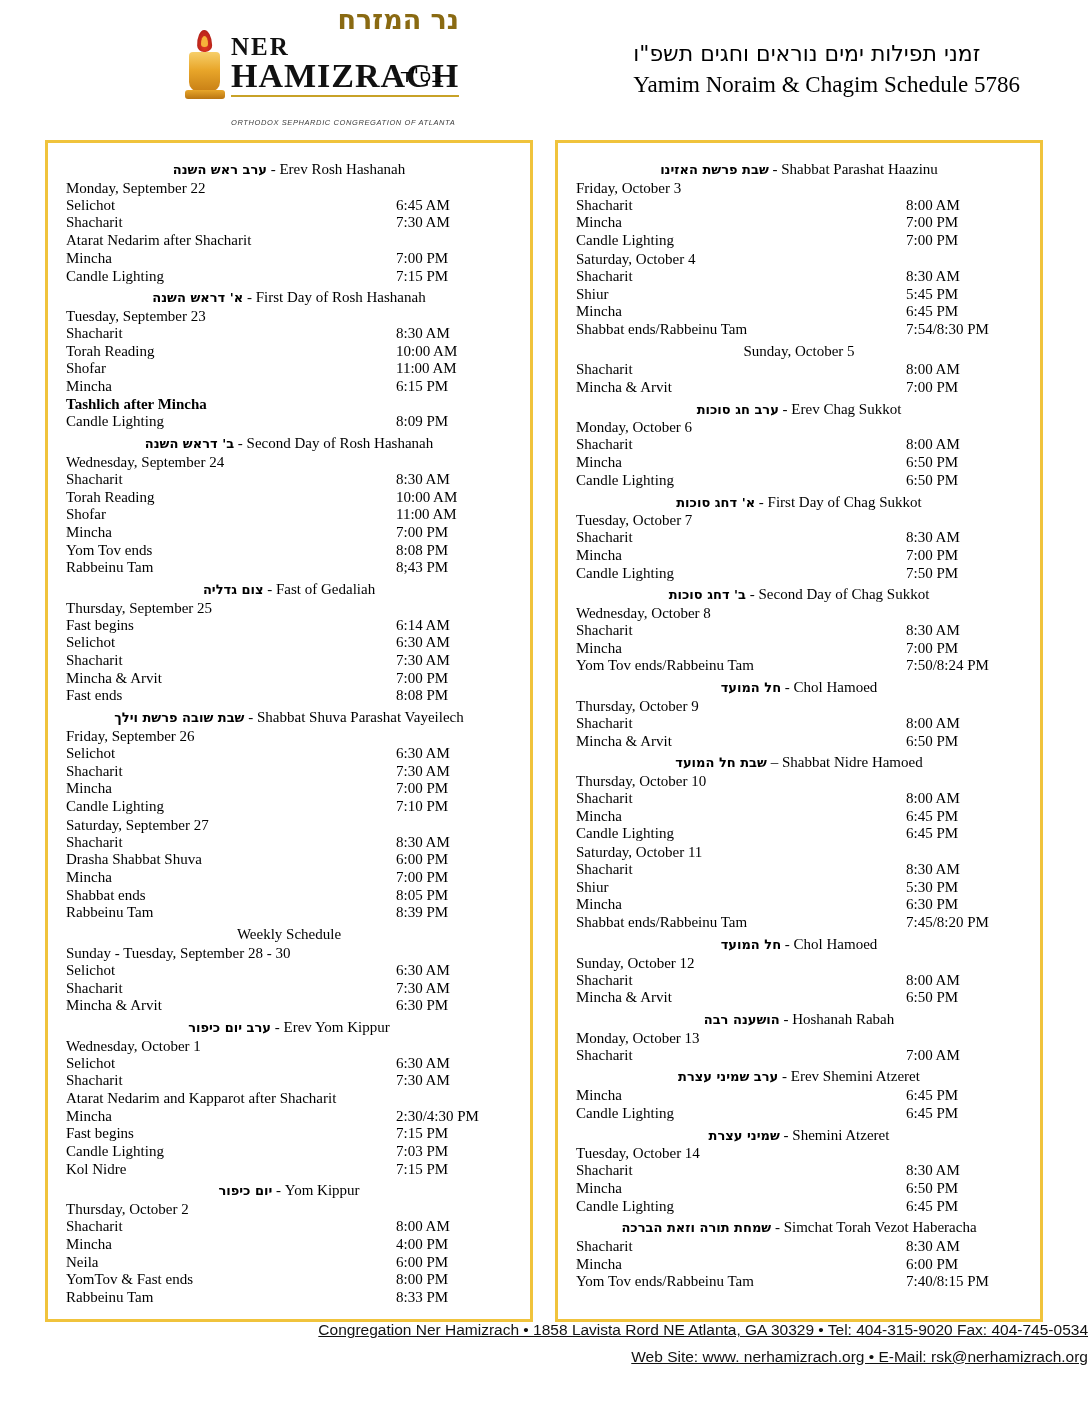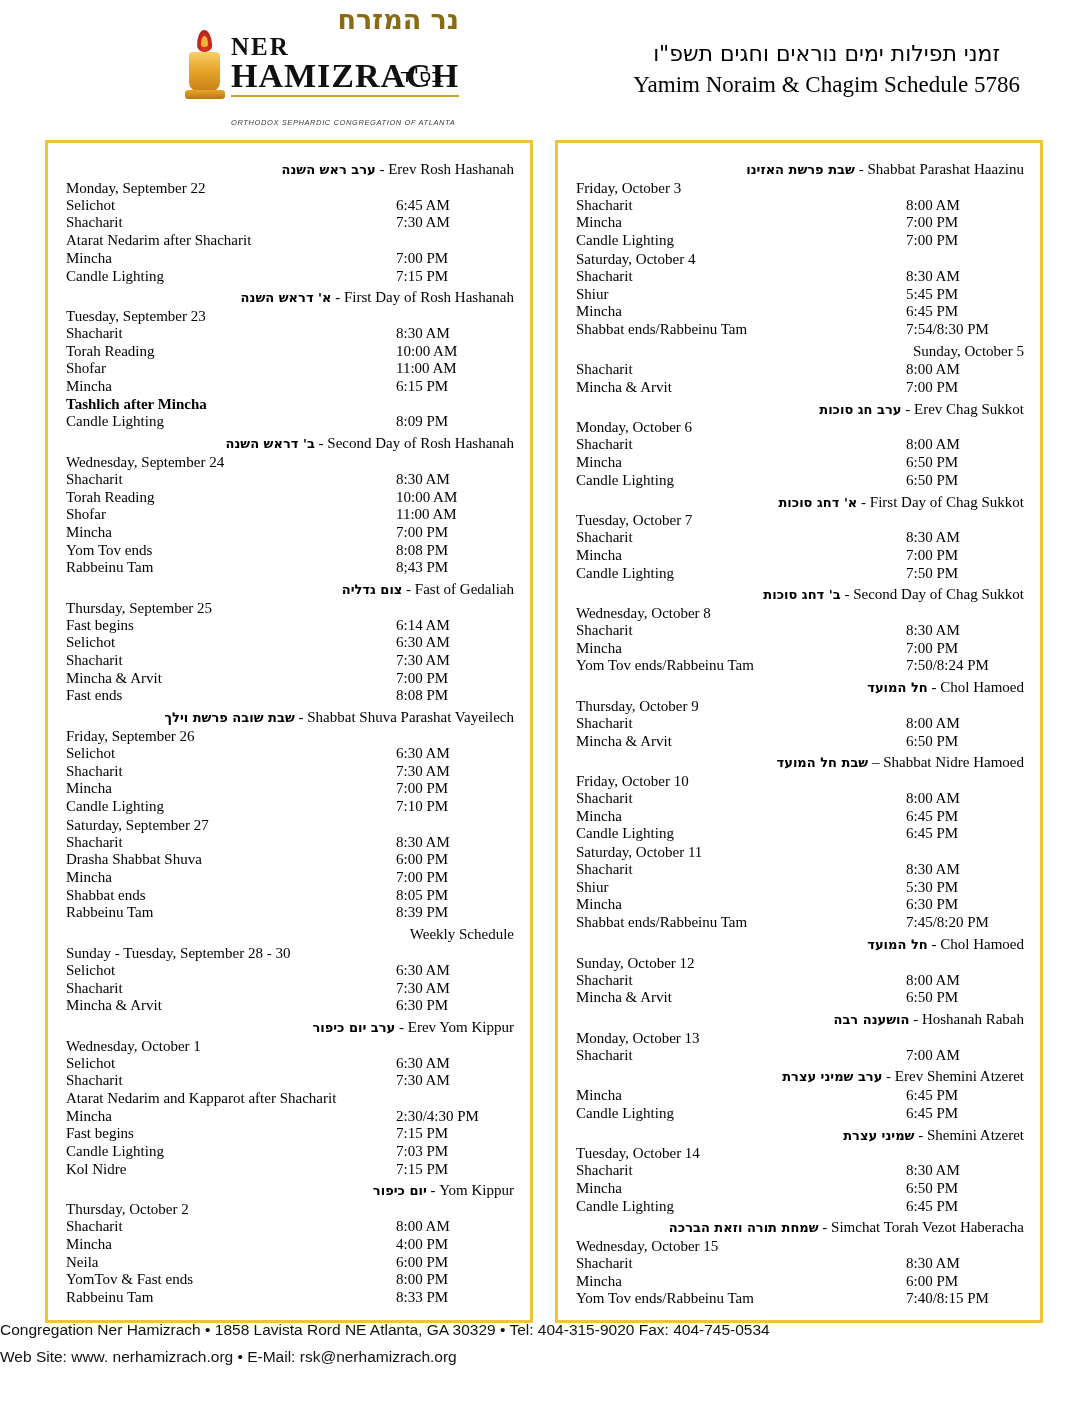--- a/index.html
+++ b/index.html
@@ -129,21 +129,21 @@
   .bsd {
     font-family: "DejaVu Sans", sans-serif;
     font-size: 19px;
     color: #000;
     margin-left: 60px;
     margin-top: 18px;
     direction: rtl;
   }
   .title-block {
     margin-left: auto;
-    text-align: center;
+    text-align: left;
     padding-right: 40px;
     padding-top: 6px;
   }
   .title-heb {
     font-family: "DejaVu Sans", sans-serif;
     font-size: 22px;
     direction: rtl;
     margin-bottom: 6px;
   }
   .title-eng {
@@ -166,21 +166,21 @@
     background: #ffffff;
     box-sizing: border-box;
     padding: 14px 10px 12px 10px;
     min-height: 1165px;
   }
   .col-inner {
     padding: 0 6px;
   }
 
   .sec-head {
-    text-align: right;
+    text-align: center;
     font-size: 14.5px;
     margin: 3px 0 1px 0;
     line-height: 1.25;
     white-space: nowrap;
   }
   .sec-head .heb {
     font-family: "DejaVu Sans", sans-serif;
     font-weight: bold;
     font-size: 13px;
     direction: rtl;
@@ -218,25 +218,26 @@
   .row.indent-time .time {
     padding-left: 14px;
   }
 
   
   .footer {
     position: absolute;
     bottom: 38px;
     left: 0;
     width: 1088px;
-    text-align: left;
+    text-align: right;
     font-family: "Liberation Sans", sans-serif;
     font-size: 15.5px;
     line-height: 1.7;
     color: #111;
+    text-decoration: underline;
   }
 </style>
 </head>
 <body>
 
 <div class="page">
 
   <div class="header">
     <div class="logo-wrap">
       <div class="logo">
@@ -556,21 +557,21 @@
           <div class="date-line">Thursday, October 9</div>
           <div class="row">
             <span class="label">Shacharit</span>
             <span class="time">8:00 AM</span>
           </div>
           <div class="row">
             <span class="label">Mincha &amp; Arvit</span>
             <span class="time">6:50 PM</span>
           </div>
           <div class="sec-head"><span class="heb">שבת חל המועד</span><span class="eng"> – </span><span class="eng">Shabbat Nidre Hamoed</span></div>
-          <div class="date-line">Friday, October 10</div>
+          <div class="date-line">Thursday, October 10</div>
           <div class="row">
             <span class="label">Shacharit</span>
             <span class="time">8:00 AM</span>
           </div>
           <div class="row">
             <span class="label">Mincha</span>
             <span class="time">6:45 PM</span>
           </div>
           <div class="row">
             <span class="label">Candle Lighting</span>
@@ -626,21 +627,20 @@
           </div>
           <div class="row">
             <span class="label">Mincha</span>
             <span class="time">6:50 PM</span>
           </div>
           <div class="row">
             <span class="label">Candle Lighting</span>
             <span class="time">6:45 PM</span>
           </div>
           <div class="sec-head"><span class="heb">שמחת תורה וזאת הברכה</span><span class="eng"> - </span><span class="eng">Simchat Torah Vezot Haberacha</span></div>
-          <div class="date-line">Wednesday,  October 15</div>
           <div class="row">
             <span class="label">Shacharit</span>
             <span class="time">8:30 AM</span>
           </div>
           <div class="row">
             <span class="label">Mincha</span>
             <span class="time">6:00 PM</span>
           </div>
           <div class="row">
             <span class="label">Yom Tov ends/Rabbeinu Tam</span>

